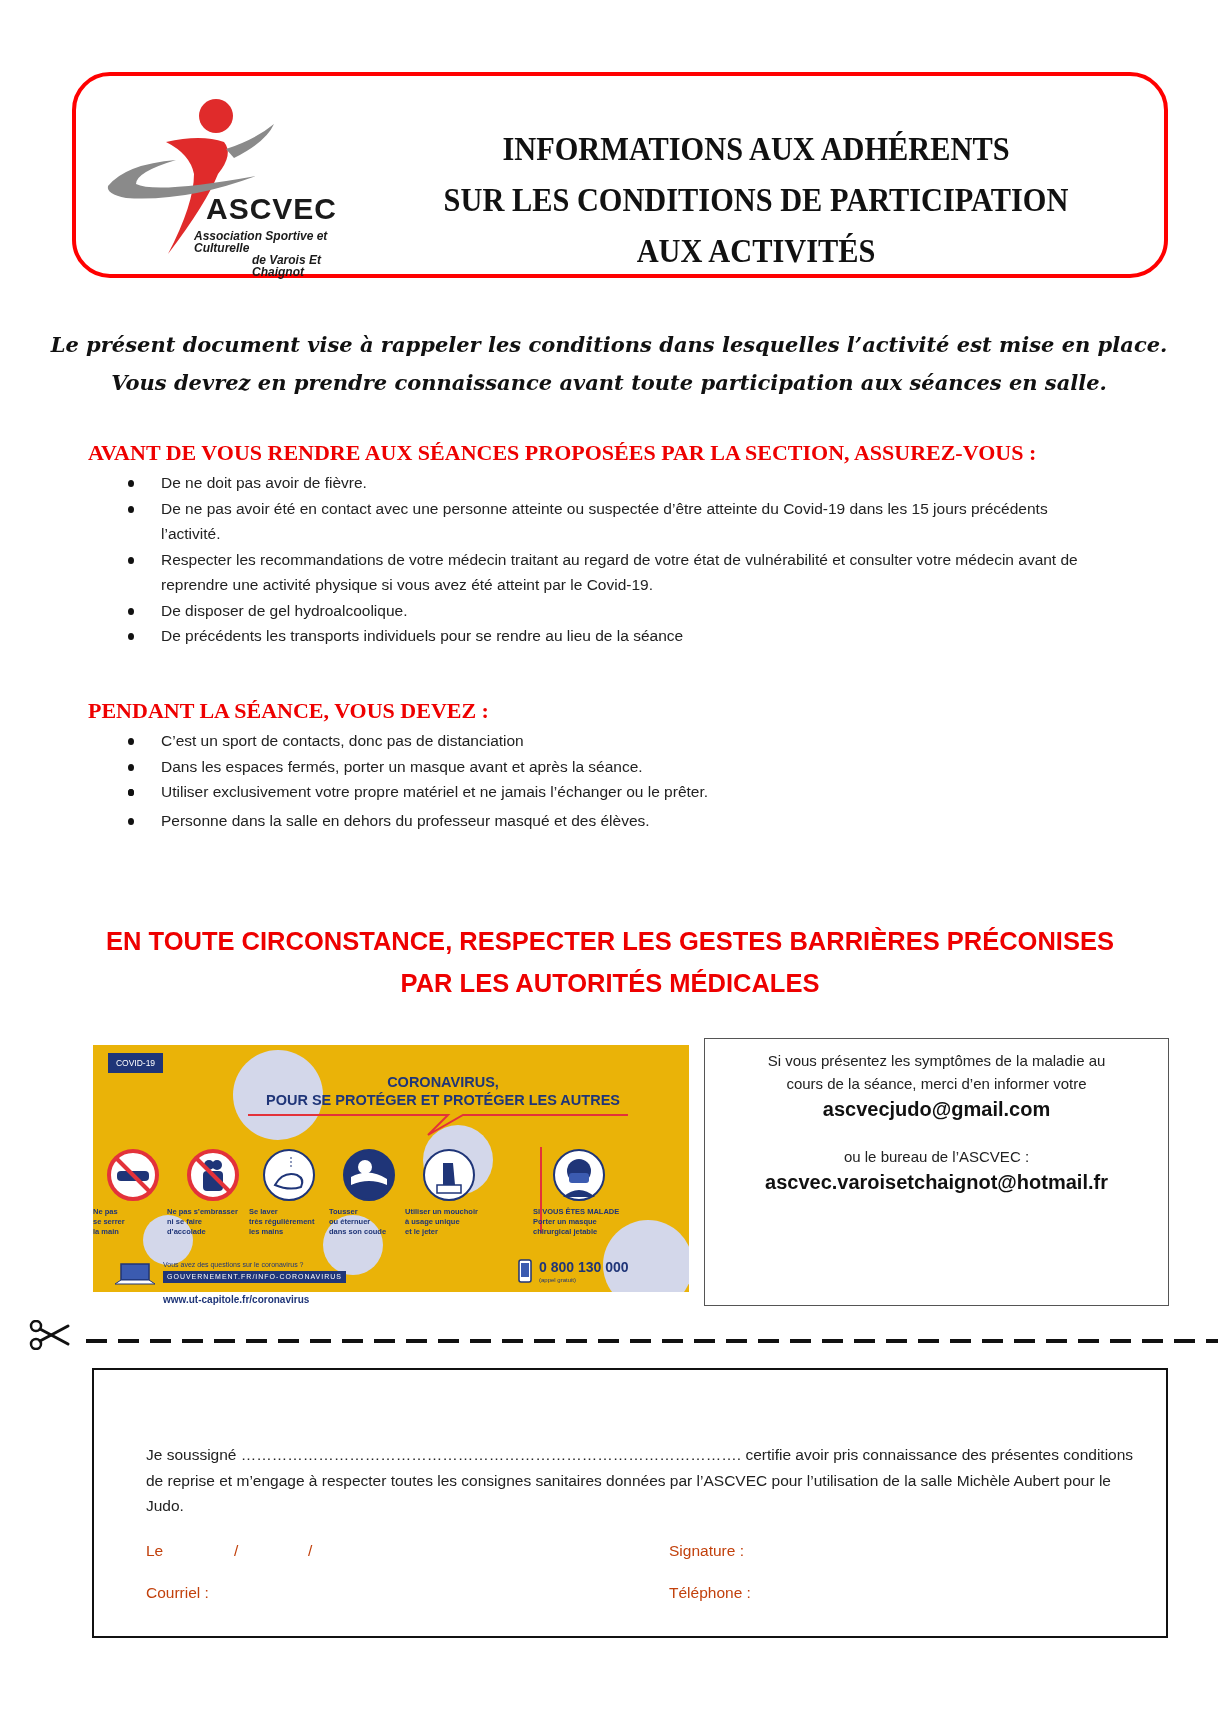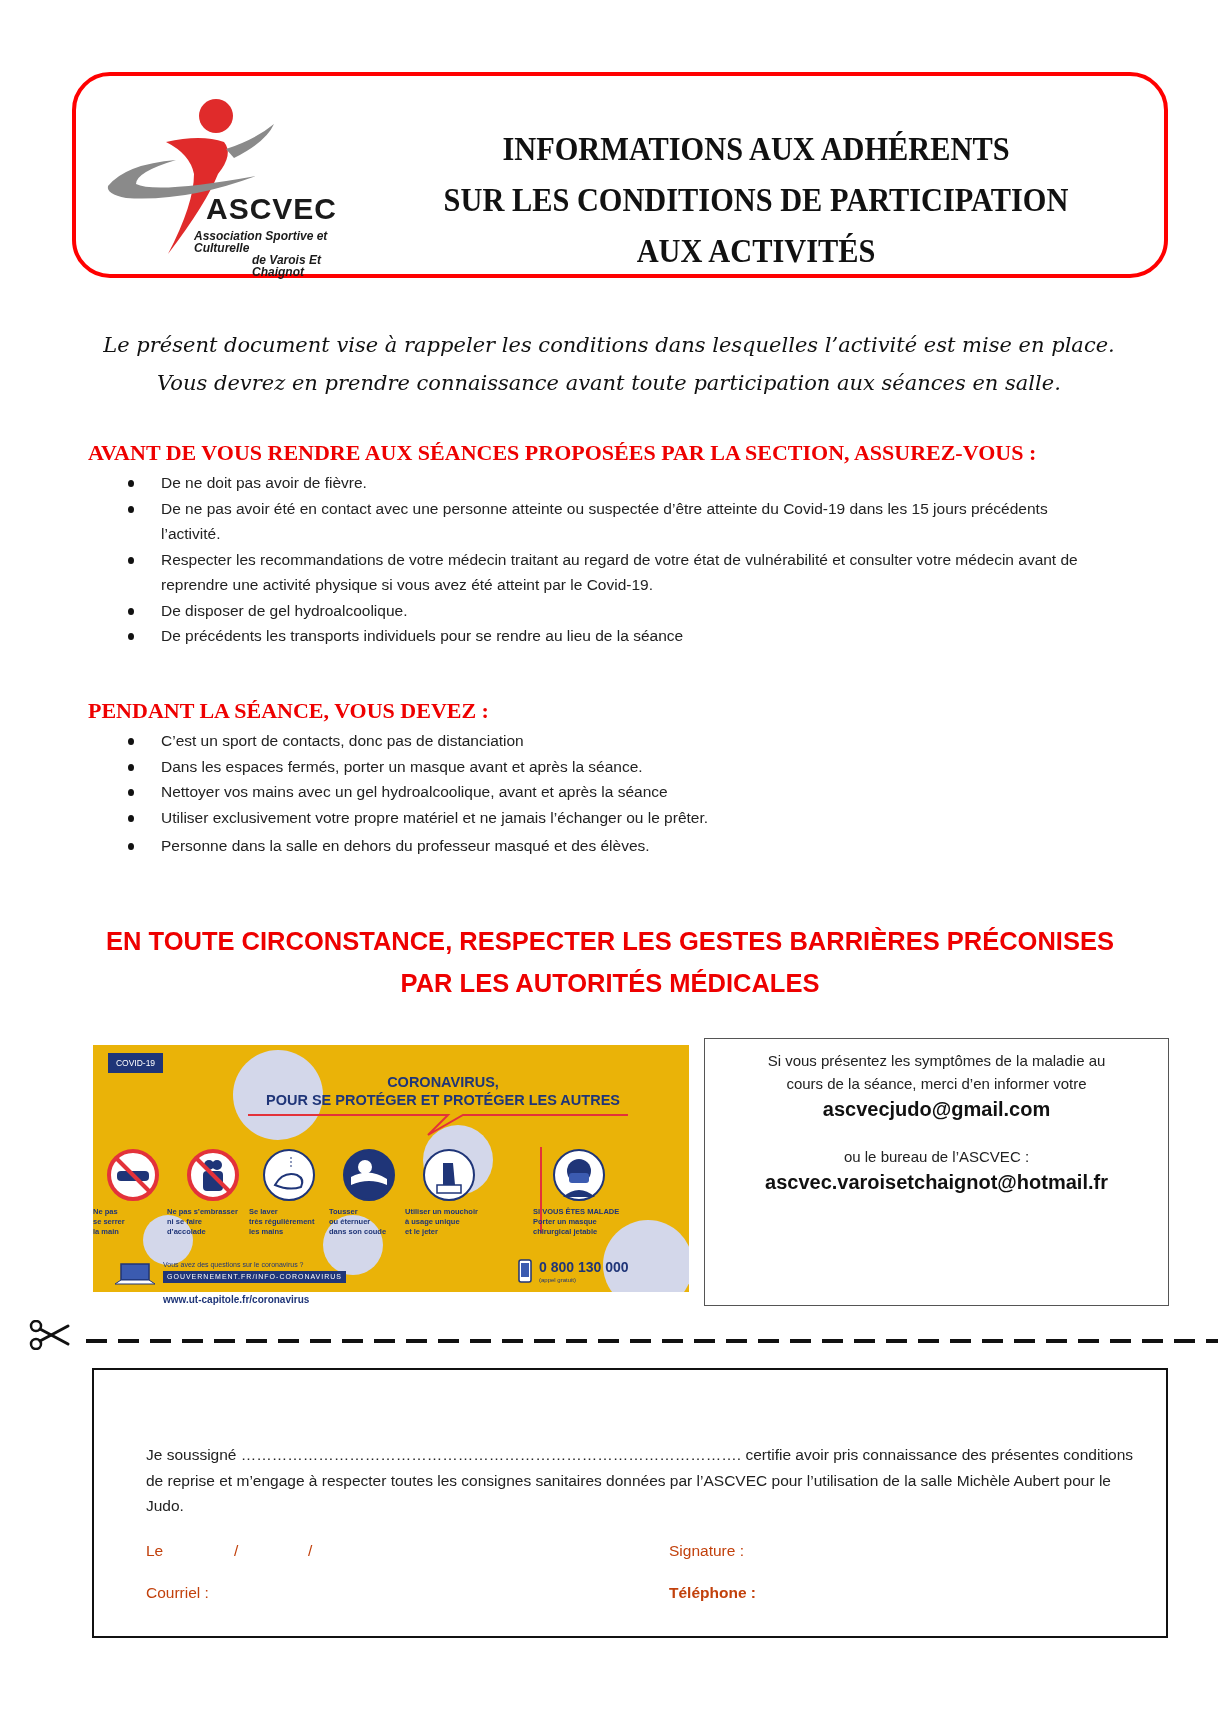--- a/index.html
+++ b/index.html
@@ -27,21 +27,21 @@
     .header-title {
       position: absolute; left: 300px; top: 48px; width: 760px;
       text-align: center; font-family: "Liberation Serif", serif; font-weight: bold;
       font-size: 33px; line-height: 51px; color: #111;
       transform: scaleX(0.92); transform-origin: center;
     }
 
     
     .intro {
       position: absolute; left: 40px; top: 326px; width: 1138px;
-      text-align: center; font-family: "DejaVu Serif", serif; font-style: italic; font-weight: normal;
+      text-align: center; font-family: "DejaVu Serif", serif; font-style: italic; font-weight: bold;
       font-size: 21px; line-height: 38px; color: #111;
     }
 
     
     .section-heading {
       position: absolute; left: 88px;
       font-family: "Liberation Serif", serif; font-weight: bold; color: #ee0000;
       font-size: 22px; letter-spacing: 0px;
     }
     .bullets { position: absolute; left: 128px; width: 980px; list-style: none; }
@@ -163,21 +163,21 @@
   <li><span class="dot"></span><span>De ne pas avoir été en contact avec une personne atteinte ou suspectée d’être atteinte du Covid-19 dans les 15 jours précédents l’activité.</span></li>
   <li><span class="dot"></span><span>Respecter les recommandations de votre médecin traitant au regard de votre état de vulnérabilité et consulter votre médecin avant de reprendre une activité physique si vous avez été atteint par le Covid-19.</span></li>
   <li><span class="dot"></span><span>De disposer de gel hydroalcoolique.</span></li>
   <li><span class="dot"></span><span>De précédents les transports individuels pour se rendre au lieu de la séance</span></li>
 </ul>
 
 <div class="section-heading" style="top:698px;">PENDANT LA SÉANCE, VOUS DEVEZ :</div>
 <ul class="bullets" style="top:728px;">
   <li><span class="dot"></span><span>C’est un sport de contacts, donc pas de distanciation</span></li>
   <li><span class="dot"></span><span>Dans les espaces fermés, porter un masque avant et après la séance.</span></li>
-  <li><span class="dot"></span><span>Nettoyer vos mains avec un gel hydroalcoolique, avant et après la séance</span></li>
+  <li><span class="dot"></span></li>
   <li><span class="dot"></span><span>Utiliser exclusivement votre propre matériel et ne jamais l’échanger ou le prêter.</span></li>
   <li style="margin-top:3px;"><span class="dot"></span><span>Personne dans la salle en dehors du professeur masqué et des élèves.</span></li>
 </ul>
 
 <div class="barrier-title">
   <div>EN TOUTE CIRCONSTANCE, RESPECTER LES GESTES BARRIÈRES PRÉCONISES</div>
   <div>PAR LES AUTORITÉS MÉDICALES</div>
 </div>
 
 <div class="poster">
@@ -300,14 +300,14 @@
 </svg>
 <div class="cut-line"></div>
 
 <div class="form-box">
   <div class="form-text">Je soussigné ……………………………………………………………………………………. certifie avoir pris connaissance des présentes conditions de reprise et m’engage à respecter toutes les consignes sanitaires données par l’ASCVEC pour l’utilisation de la salle Michèle Aubert pour le Judo.</div>
   <div class="form-field" style="left:52px;top:172px;">Le</div>
   <div class="form-field" style="left:140px;top:172px;">/</div>
   <div class="form-field" style="left:214px;top:172px;">/</div>
   <div class="form-field" style="left:575px;top:172px;">Signature :</div>
   <div class="form-field" style="left:52px;top:214px;">Courriel :</div>
-  <div class="form-field" style="left:575px;top:214px;font-weight:bold;">Téléphone :</div>
+  <div class="form-field" style="left:575px;top:214px;">Téléphone :</div>
 </div>
 
 </body></html>

